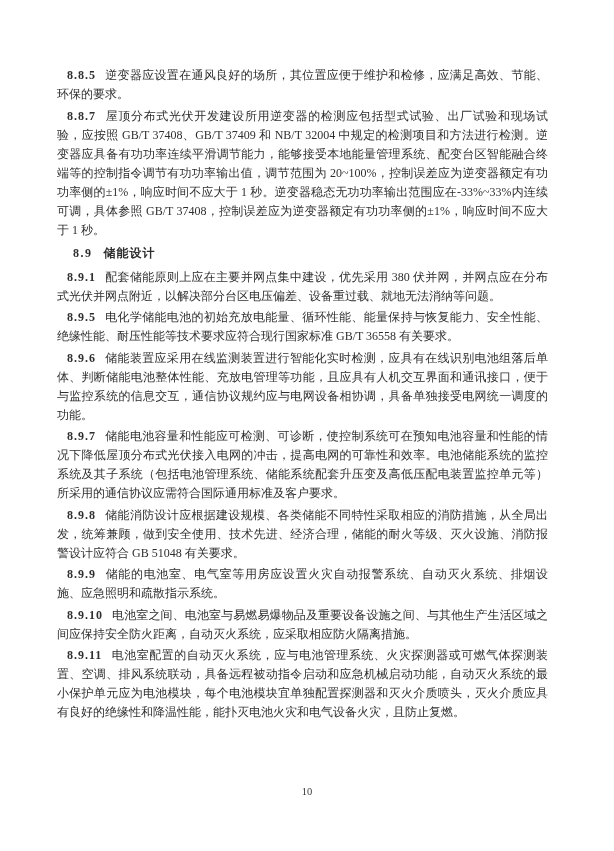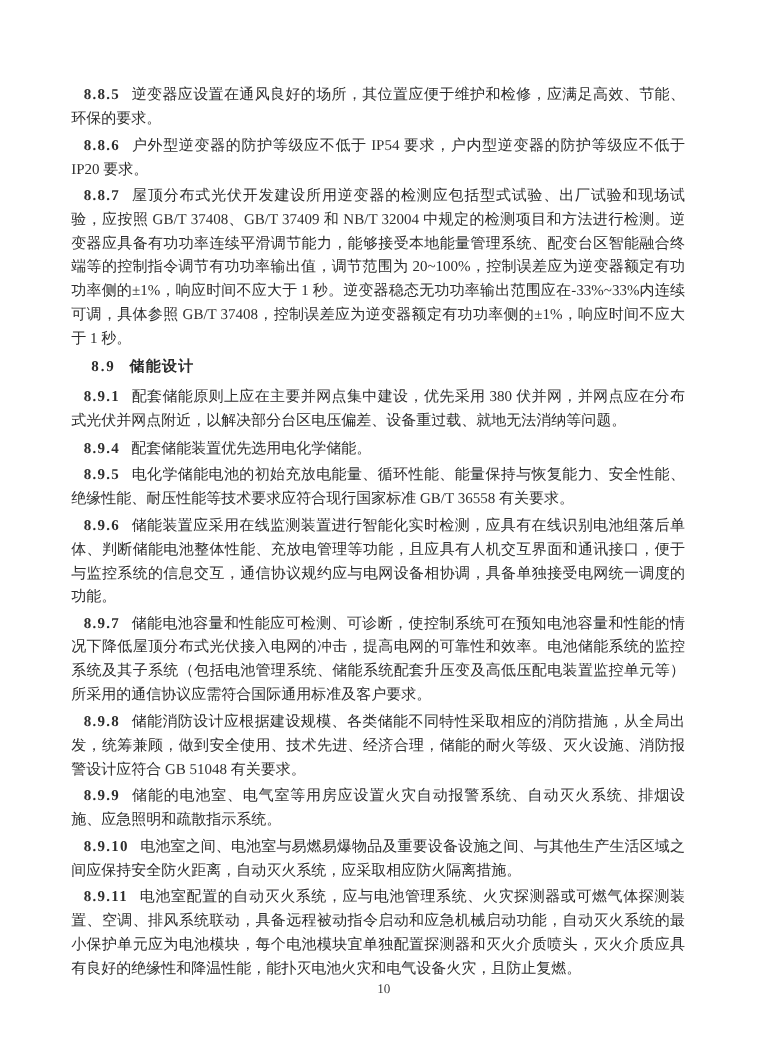--- a/index.html
+++ b/index.html
@@ -60,41 +60,35 @@
 </style>
 </head>
 <body>
 
 <div class="doc-body">
 
   <p class="clause">
     <span class="clause-num">8.8.5</span><span>逆变器应设置在通风良好的场所，其位置应便于维护和检修，应满足高效、节能、环保的要求。</span>
   </p>
 
-  <p class="clause">
-    <span class="clause-num">8.8.6</span><span>户外型逆变器的防护等级应不低于 IP54 要求，户内型逆变器的防护等级应不低于 IP20 要求。</span>
-  </p>
 
   <p class="clause">
     <span class="clause-num">8.8.7</span><span>屋顶分布式光伏开发建设所用逆变器的检测应包括型式试验、出厂试验和现场试验，应按照 GB/T 37408、GB/T 37409 和 NB/T 32004 中规定的检测项目和方法进行检测。逆变器应具备有功功率连续平滑调节能力，能够接受本地能量管理系统、配变台区智能融合终端等的控制指令调节有功功率输出值，调节范围为 20~100%，控制误差应为逆变器额定有功功率侧的±1%，响应时间不应大于 1 秒。逆变器稳态无功功率输出范围应在-33%~33%内连续可调，具体参照 GB/T 37408，控制误差应为逆变器额定有功功率侧的±1%，响应时间不应大于 1 秒。</span>
   </p>
 
   <h2 class="section-heading">
     <span class="heading-num">8.9</span><span class="heading-title">储能设计</span>
   </h2>
 
   <p class="clause">
     <span class="clause-num">8.9.1</span><span>配套储能原则上应在主要并网点集中建设，优先采用 380 伏并网，并网点应在分布式光伏并网点附近，以解决部分台区电压偏差、设备重过载、就地无法消纳等问题。</span>
   </p>
 
 
 
-  <p class="clause">
-    <span class="clause-num">8.9.4</span><span>配套储能装置优先选用电化学储能。</span>
-  </p>
 
   <p class="clause">
     <span class="clause-num">8.9.5</span><span>电化学储能电池的初始充放电能量、循环性能、能量保持与恢复能力、安全性能、绝缘性能、耐压性能等技术要求应符合现行国家标准 GB/T 36558 有关要求。</span>
   </p>
 
   <p class="clause">
     <span class="clause-num">8.9.6</span><span>储能装置应采用在线监测装置进行智能化实时检测，应具有在线识别电池组落后单体、判断储能电池整体性能、充放电管理等功能，且应具有人机交互界面和通讯接口，便于与监控系统的信息交互，通信协议规约应与电网设备相协调，具备单独接受电网统一调度的功能。</span>
   </p>
 
   <p class="clause">

